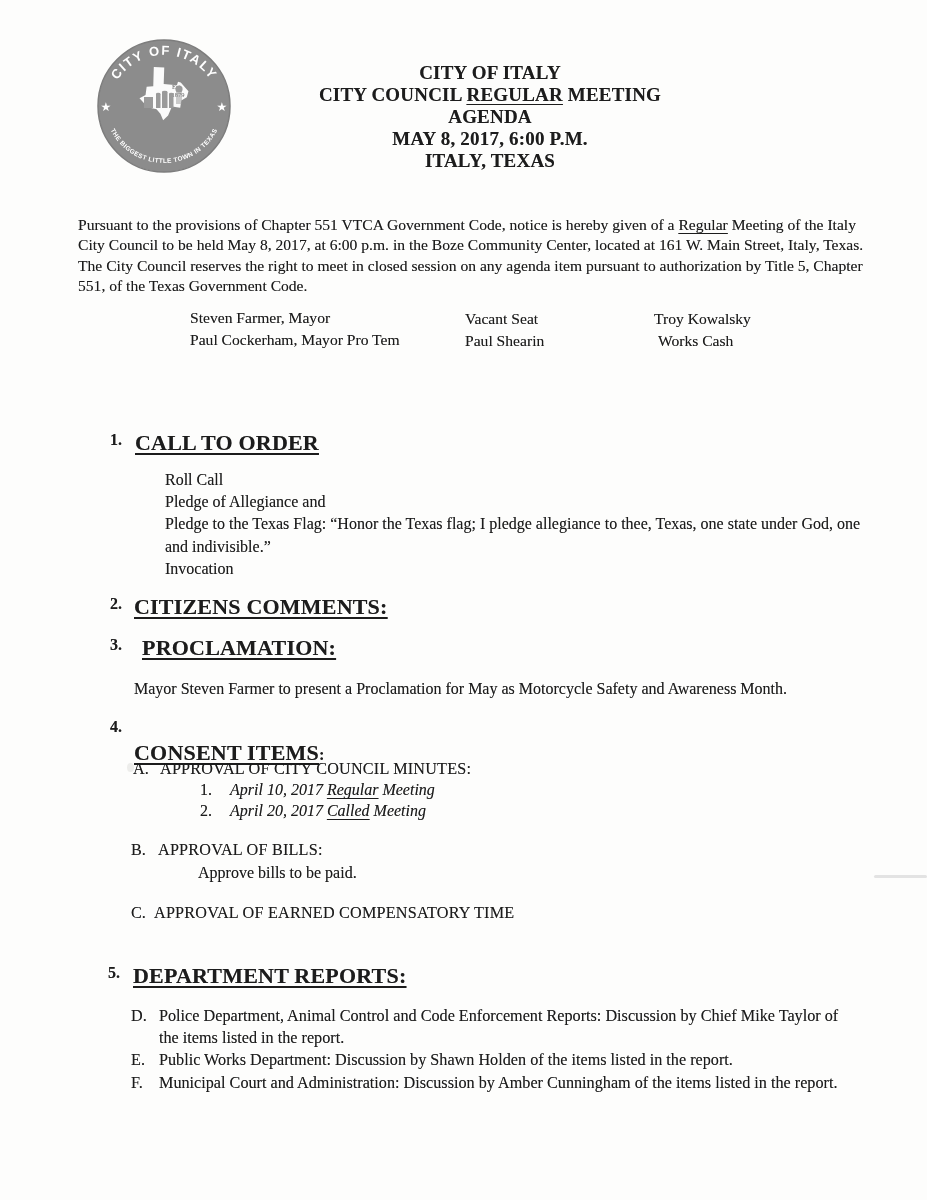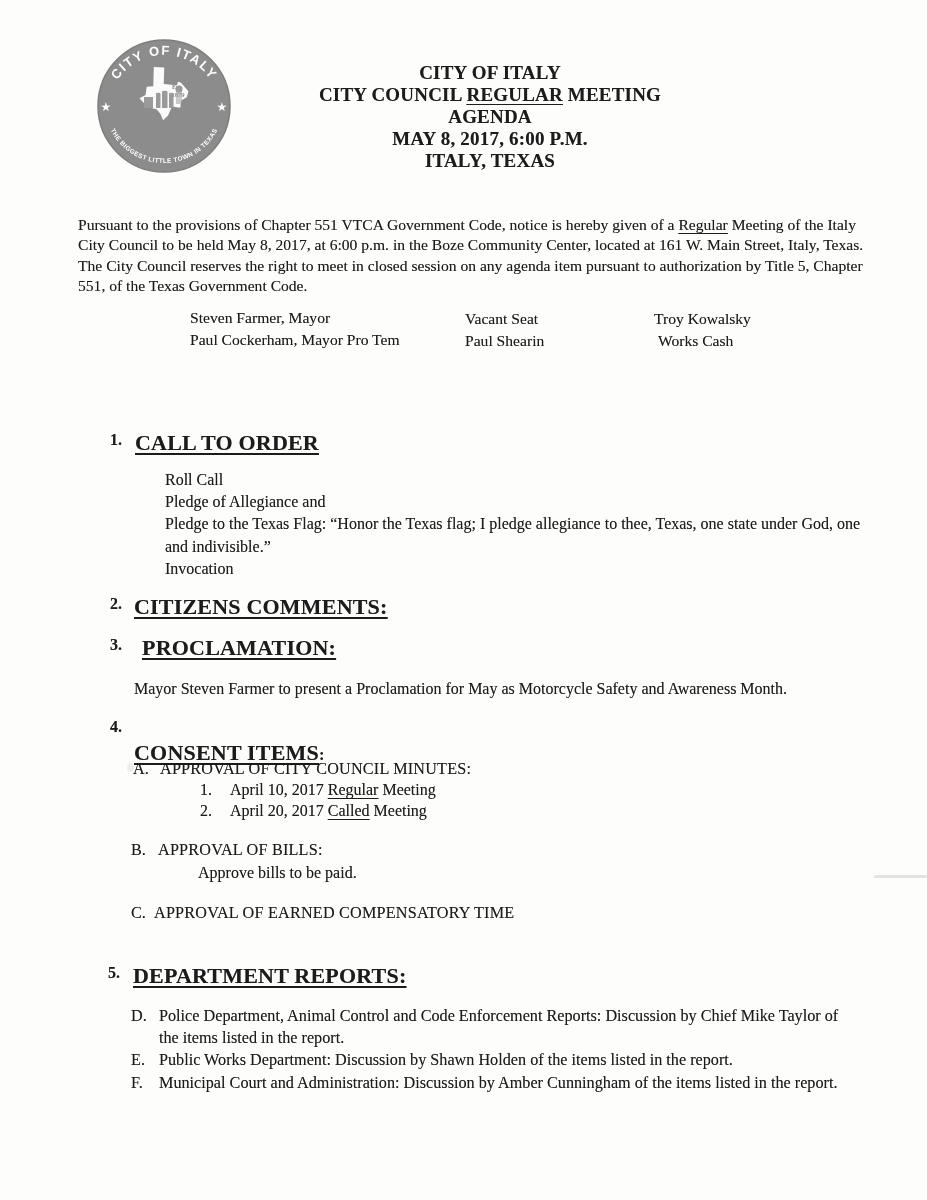--- a/index.html
+++ b/index.html
@@ -29,21 +29,21 @@
                text-decoration:underline; text-decoration-thickness:1.7px; text-underline-offset:3px;
                white-space:nowrap; }
   .sec-colon { font-weight:bold; font-size:16.5px; }
 
   .body-text { font-size:16px; line-height:22.2px; }
 
   .letter-label { font-size:16.2px; }
   .letter-title { font-size:16.2px; letter-spacing:0.2px; white-space:nowrap; }
 
   .sub-num { font-size:16px; }
-  .sub-text { font-size:16px; white-space:nowrap; }
+  .sub-text { font-size:16px; white-space:nowrap;font-style:italic; }
 
   .dept-list { left:131px; top:1005px; width:722px; }
   .dept-row { display:flex; font-size:16.2px; line-height:22.2px; }
   .dept-row .lbl { width:28px; flex:0 0 28px; }
   .dept-row .txt { flex:1; }
 
   .artifact-line { left:874px; top:875px; width:53px; height:3px; background:#e3e3e3; border-radius:2px; }
   .smudge { left:127px; top:763px; width:7px; height:9px; background:#ededeb; border-radius:50%; }
 </style>
 </head>

